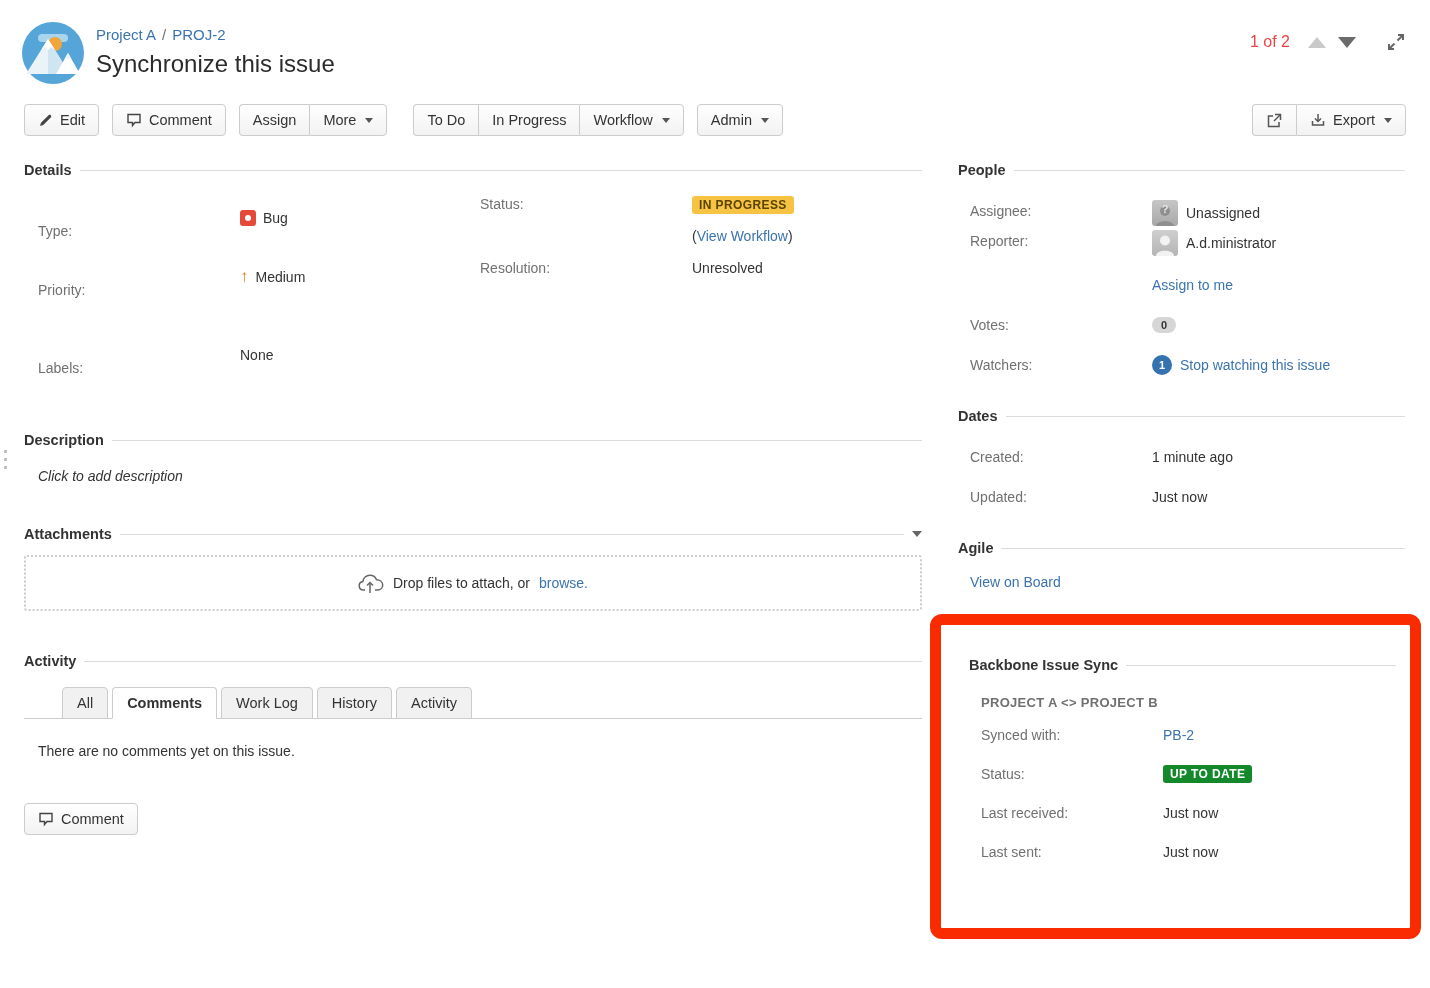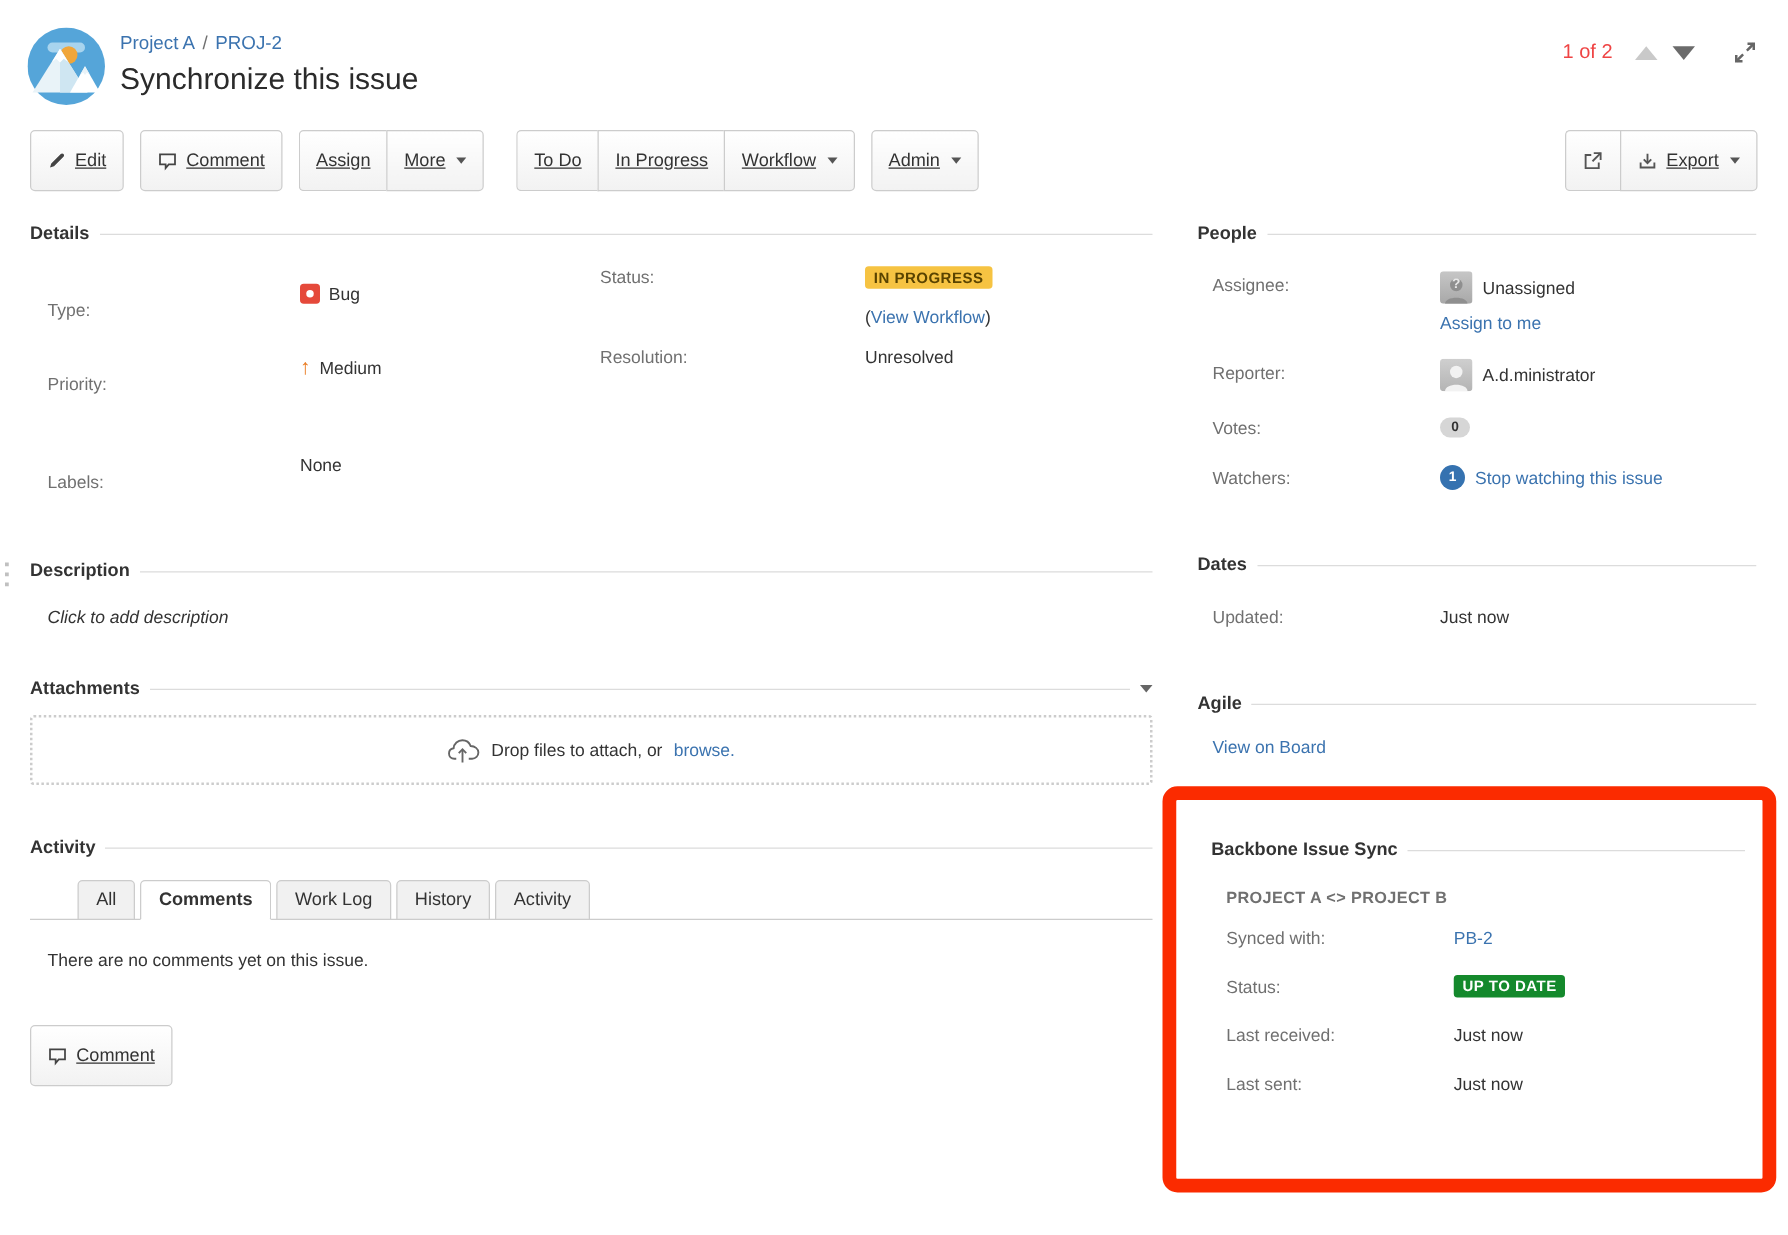--- a/index.html
+++ b/index.html
@@ -16,23 +16,23 @@
   .breadcrumb .sep { color:#707070; margin:0 6px; }
   .page-title { font-size:24px; color:#2b2b2b; margin-top:7px; font-weight:400; }
   .pager { margin-left:auto; display:flex; align-items:center; gap:10px; padding-top:10px; }
   .pager-text { font-size:16px; color:#ef4444; margin-right:8px; }
   .tri-up { width:0; height:0; border-left:9px solid transparent; border-right:9px solid transparent; border-bottom:11px solid #c9c9c9; cursor:pointer; }
   .tri-down { width:0; height:0; border-left:9px solid transparent; border-right:9px solid transparent; border-top:11px solid #6b6b6b; cursor:pointer; margin-left:2px; }
   .expand-ic { margin-left:20px; cursor:pointer; }
 
   
   .toolbar { display:flex; align-items:center; margin:20px 24px 0 24px; }
-  .btn { display:inline-flex; align-items:center; gap:7px; height:49px; padding:0 13px;
+  .btn { display:inline-flex; align-items:center; gap:7px; height:32px; padding:0 13px;
          background:linear-gradient(to bottom,#ffffff,#f2f2f2); border:1px solid #cccccc;
-         border-radius:4px; font-size:14.5px; color:#333; cursor:pointer; white-space:nowrap;text-decoration:underline; }
+         border-radius:4px; font-size:14.5px; color:#333; cursor:pointer; white-space:nowrap; }
   .btn-group { display:inline-flex; }
   .btn-group .btn { border-radius:0; border-right-width:0; }
   .btn-group .btn:first-child { border-radius:4px 0 0 4px; }
   .btn-group .btn:last-child { border-radius:0 4px 4px 0; border-right-width:1px; }
   .gap { width:13px; }
   .caret { width:0; height:0; border-left:4.5px solid transparent; border-right:4.5px solid transparent; border-top:5px solid #555; margin-left:2px; }
   .toolbar-right { margin-left:auto; display:inline-flex; }
 
   
   .columns { display:flex; padding:0 24px; margin-top:26px; align-items:flex-start; }
@@ -88,21 +88,21 @@
   .svalue { display:flex; align-items:center; gap:8px; flex-wrap:wrap; }
   .side-indent { padding-left:12px; margin-top:22px; }
 
   .mini-avatar { width:26px; height:26px; border-radius:3px; flex:0 0 26px; }
   .count-pill { background:#d6d6d6; color:#333; font-size:11px; font-weight:bold;
                 border-radius:8px; padding:2px 9px; line-height:12px; }
   .watch-badge { background:#3572b0; color:#fff; font-size:11px; font-weight:bold;
                  width:20px; height:20px; border-radius:50%; display:inline-flex;
                  align-items:center; justify-content:center; cursor:pointer; }
 
-  .side-section { margin-top:51px; }
+  .side-section { margin-top:32px; }
 
   
   .highlight-box { border:11px solid #fb2b00; border-radius:12px; margin:24px -16px 0 -28px;
                    padding:32px 14px 48px 28px; }
   .bb-sub { font-size:13px; font-weight:bold; color:#707070; letter-spacing:.3px; margin:22px 0 0 12px; }
   .bb-rows { margin-top:14px; }
   .bb-rows .srow { margin-bottom:17px; }
 
   
   .drag-handle { position:absolute; left:4px; top:450px; display:flex; flex-direction:column; gap:5px; cursor:col-resize; }
@@ -354,43 +354,43 @@
                 <rect width="26" height="26" rx="3" fill="url(#g1)"></rect>
                 <circle cx="13" cy="11" r="5" fill="#8f8f8f"></circle>
                 <path d="M4 26 C4 19.5 22 19.5 22 26 Z" fill="#8f8f8f"></path>
                 <text x="13" y="13" font-size="11" font-weight="bold" fill="#e8e8e8" text-anchor="middle" font-family="Liberation Sans, sans-serif">?</text>
               </svg>
             </span>
             <span>Unassigned</span>
           </span>
         </div>
         <div class="srow">
-          <span class="slabel"></span>
-          <a>Assign to me</a>
-        </div>
-        <div class="srow">
           <span class="slabel">Reporter:</span>
           <span class="svalue">
             <span class="mini-avatar">
               <svg width="26" height="26" viewBox="0 0 26 26">
                 <defs>
                     <linearGradient id="g2" x1="0" y1="0" x2="0" y2="1">
                       <stop offset="0" stop-color="#cfcfcf"></stop>
                       <stop offset="1" stop-color="#b4b4b4"></stop>
                     </linearGradient>
                   </defs>
                 <rect width="26" height="26" rx="3" fill="url(#g2)"></rect>
                 <circle cx="13" cy="10.5" r="5" fill="#f2f2f2"></circle>
                 <path d="M4 26 C4 19 22 19 22 26 Z" fill="#f2f2f2"></path>
               </svg>
             </span>
             <span>A.d.ministrator</span>
           </span>
         </div>
         <div class="srow">
+          <span class="slabel"></span>
+          <a>Assign to me</a>
+        </div>
+        <div class="srow">
           <span class="slabel">Votes:</span>
           <span class="svalue">
               <span class="count-pill">0</span>
             </span>
         </div>
         <div class="srow">
           <span class="slabel">Watchers:</span>
           <span class="svalue">
             <span class="watch-badge">1</span>
             <a>Stop watching this issue</a>
@@ -398,20 +398,24 @@
         </div>
       </div>
     </div>
 
     <div class="side-section">
       <div class="sec-head">
         <span class="sec-title">Dates</span>
         <span class="line"></span>
       </div>
       <div class="side-indent">
+        <div class="srow">
+          <span class="slabel">Created:</span>
+          <span class="svalue">1 minute ago</span>
+        </div>
         <div class="srow">
           <span class="slabel">Updated:</span>
           <span class="svalue">Just now</span>
         </div>
       </div>
     </div>
 
     <div class="side-section">
       <div class="sec-head">
         <span class="sec-title">Agile</span>

